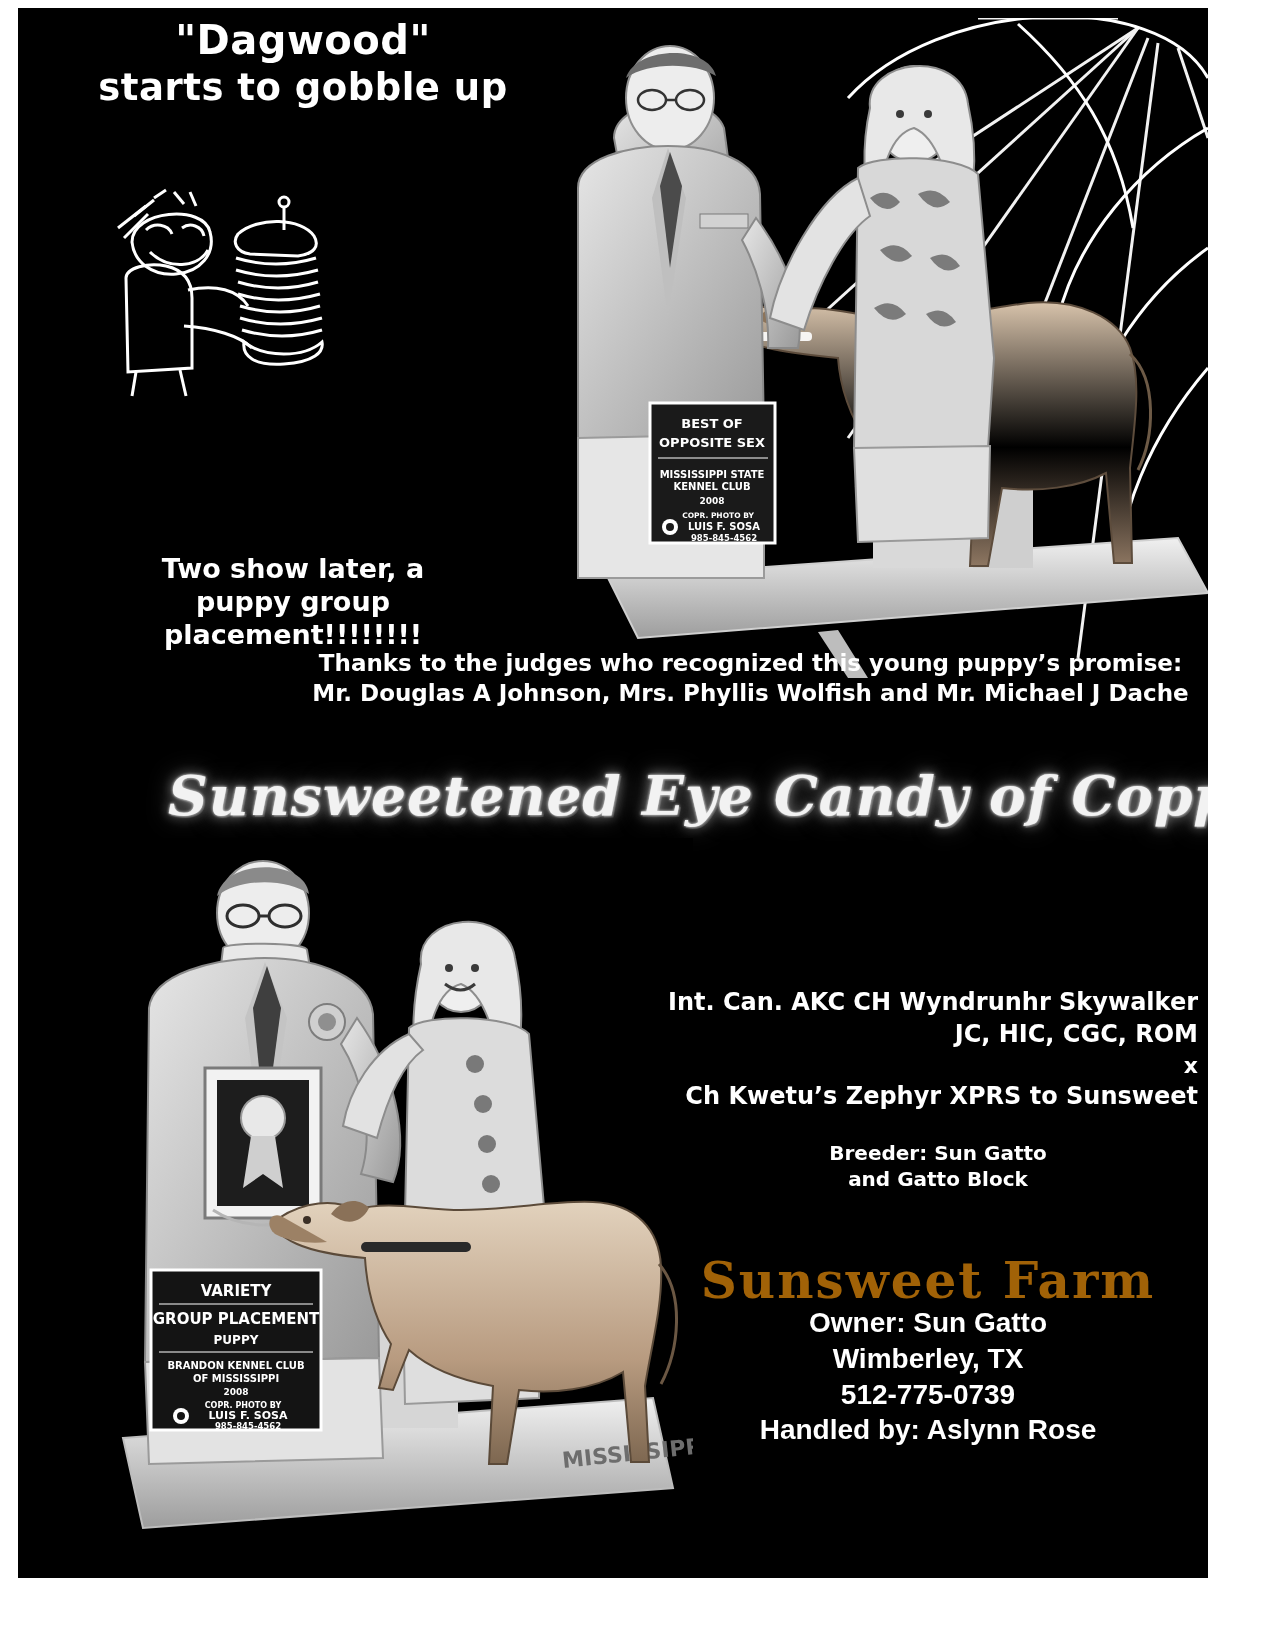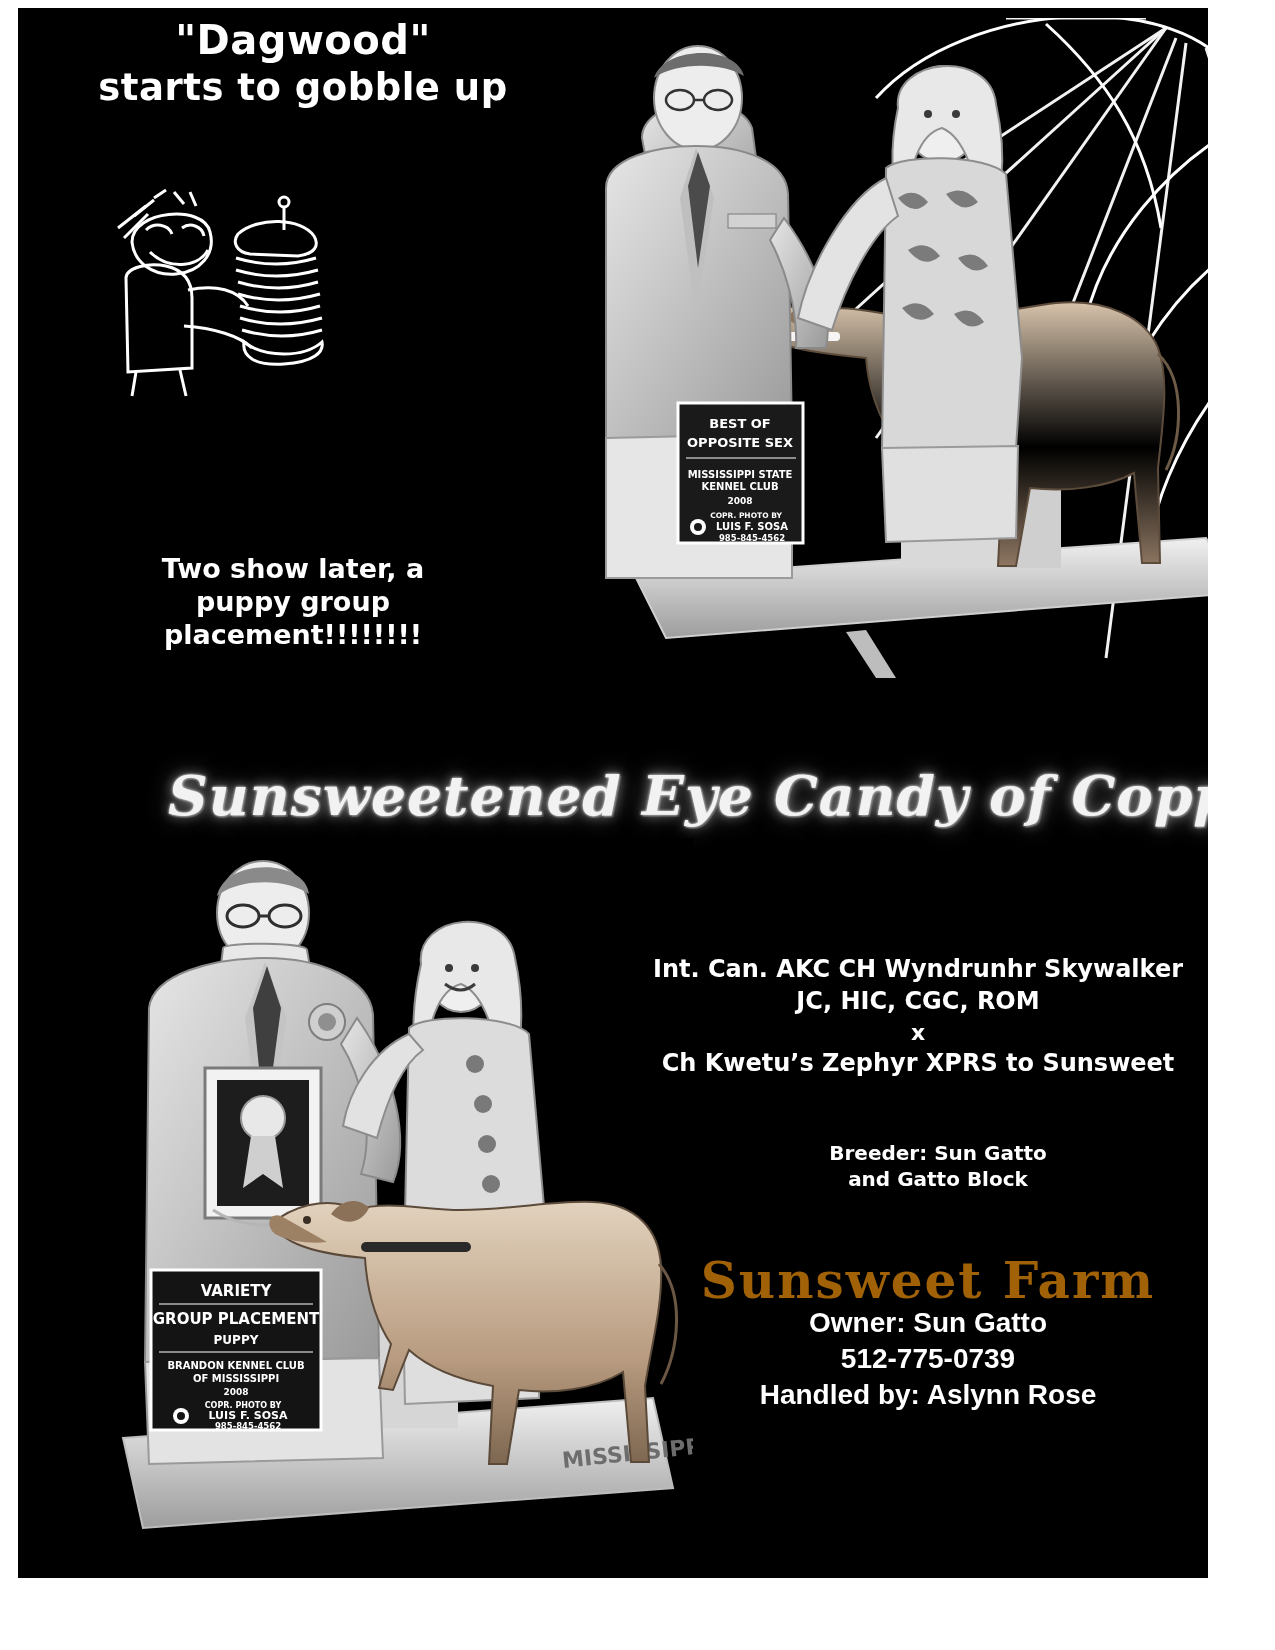--- a/index.html
+++ b/index.html
@@ -101,23 +101,23 @@
       0 0 12px #8a8a8a,
       0 0 24px #5a5a5a,
       2px 2px 0 #2b2b2b;
     white-space: nowrap;
   }
 
   
   .pedigree {
     position: absolute;
     left: 620px;
-    top: 945px;
+    top: 978px;
     width: 560px;
-    text-align: center;
+    text-align: right;
     font-size: 24px;
     line-height: 1.35;
   }
   .pedigree .xsym { font-size: 22px; }
 
   .breeder {
     position: absolute;
     left: 660px;
     top: 1132px;
     width: 520px;
@@ -147,21 +147,21 @@
     font-family: Liberation Sans, sans-serif;
     font-weight: bold;
     font-size: 28px;
     color: #ffffff;
     line-height: 1.28;
   }
 
   
   .photo1 {
     position: absolute;
-    left: 528px;
+    left: 500px;
     top: 10px;
     width: 690px;
     height: 660px;
   }
   .photo2 {
     position: absolute;
     left: 75px;
     top: 830px;
     width: 600px;
     height: 700px;
@@ -342,20 +342,24 @@
         </g>
       </svg>
     </div>
 
 
     <div class="para2 wtext">
       <div>Two show later, a</div>
       <div>puppy group placement!!!!!!!!</div>
     </div>
 
+    <div class="thanks wtext">
+      <div>Thanks to the judges who recognized this young puppy’s promise:</div>
+      <div>Mr. Douglas A Johnson, Mrs. Phyllis Wolfish and Mr. Michael J Dache</div>
+    </div>
 
     <div class="titleart">Sunsweetened Eye Candy of Copperridge</div>
 
     <div class="photo2">
       <svg class="ph-svg" viewBox="0 0 600 700" xmlns="http://www.w3.org/2000/svg">
         <rect x="0" y="0" width="600" height="700" fill="#000000"></rect>
 
         <polygon points="30,600 560,560 580,650 50,690" fill="url(#rampg)" stroke="#bdbdbd" stroke-width="2"></polygon>
         <text x="470" y="630" font-size="22" font-family="DejaVu Sans, sans-serif" font-weight="bold" fill="#6d6d6d" transform="rotate(-6 470 630)">MISSISSIPPI</text>
 
@@ -444,18 +448,19 @@
     </div>
 
     <div class="breeder wtext">
       <div>Breeder: Sun Gatto</div>
       <div>and Gatto Block</div>
     </div>
 
     <div class="farmname">Sunsweet  Farm</div>
     <div class="farminfo">
       <div>Owner: Sun Gatto</div>
+      <div>Wimberley, TX</div>
       <div>512-775-0739</div>
       <div>Handled by: Aslynn Rose</div>
     </div>
 
   </div>
 </div>
 
 </body></html>

